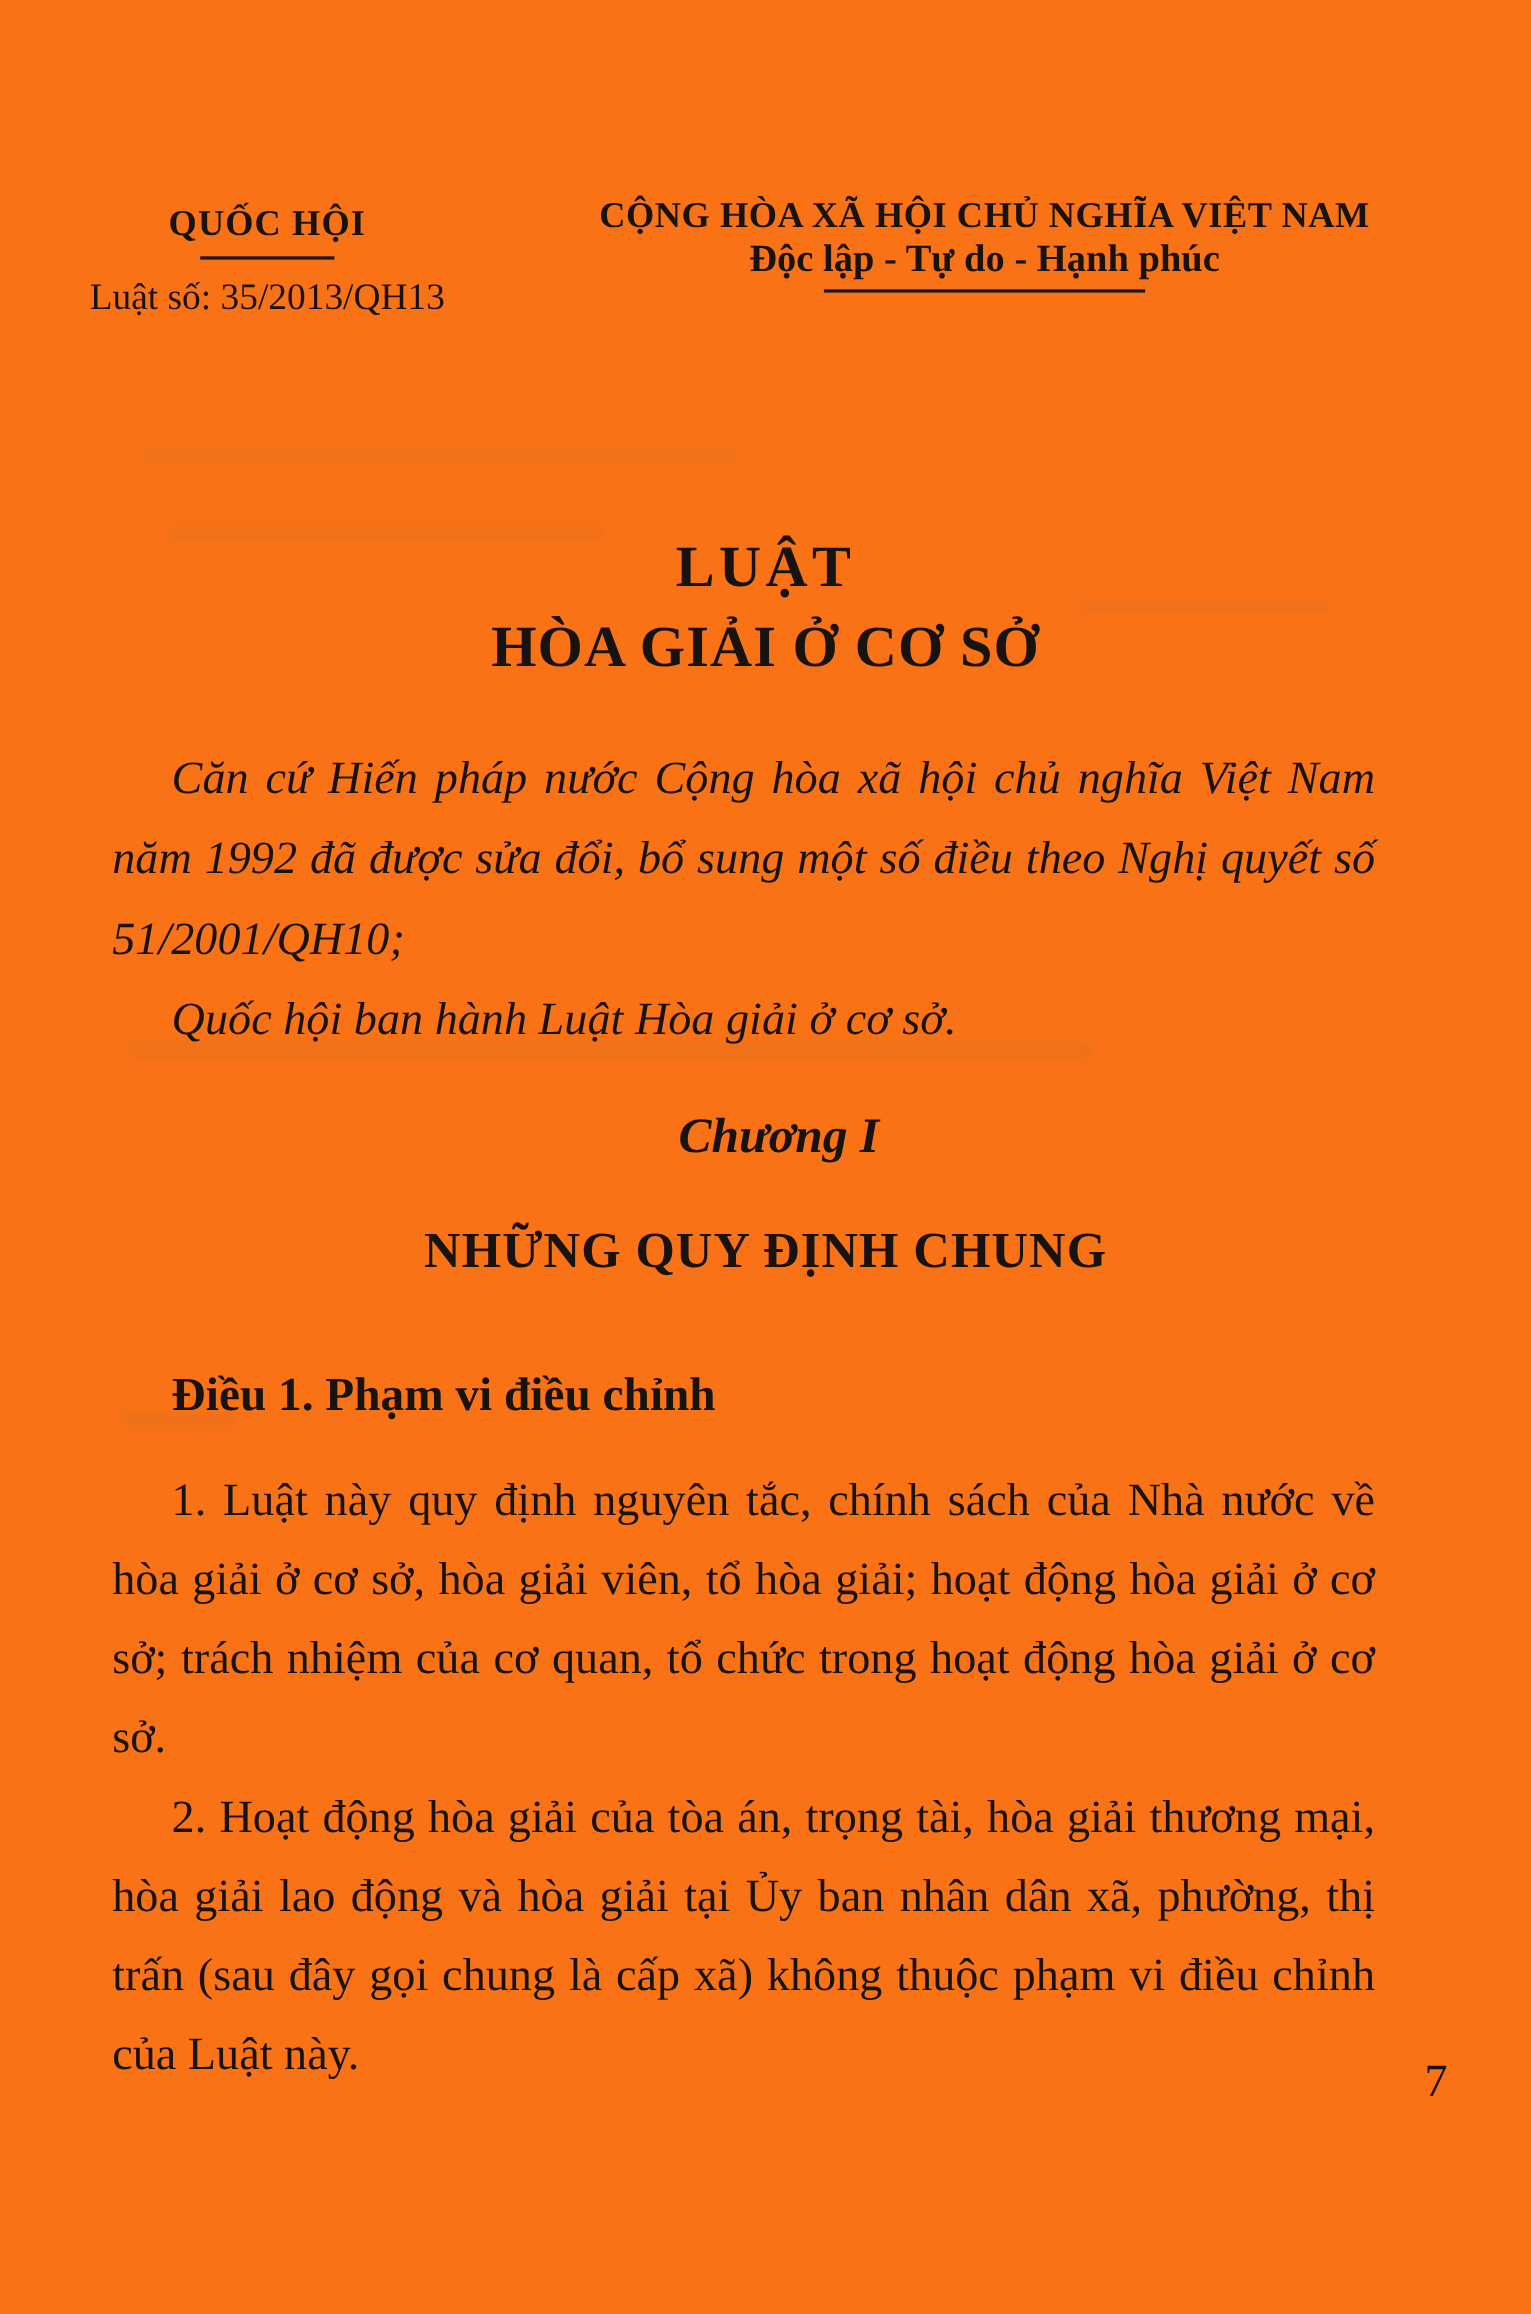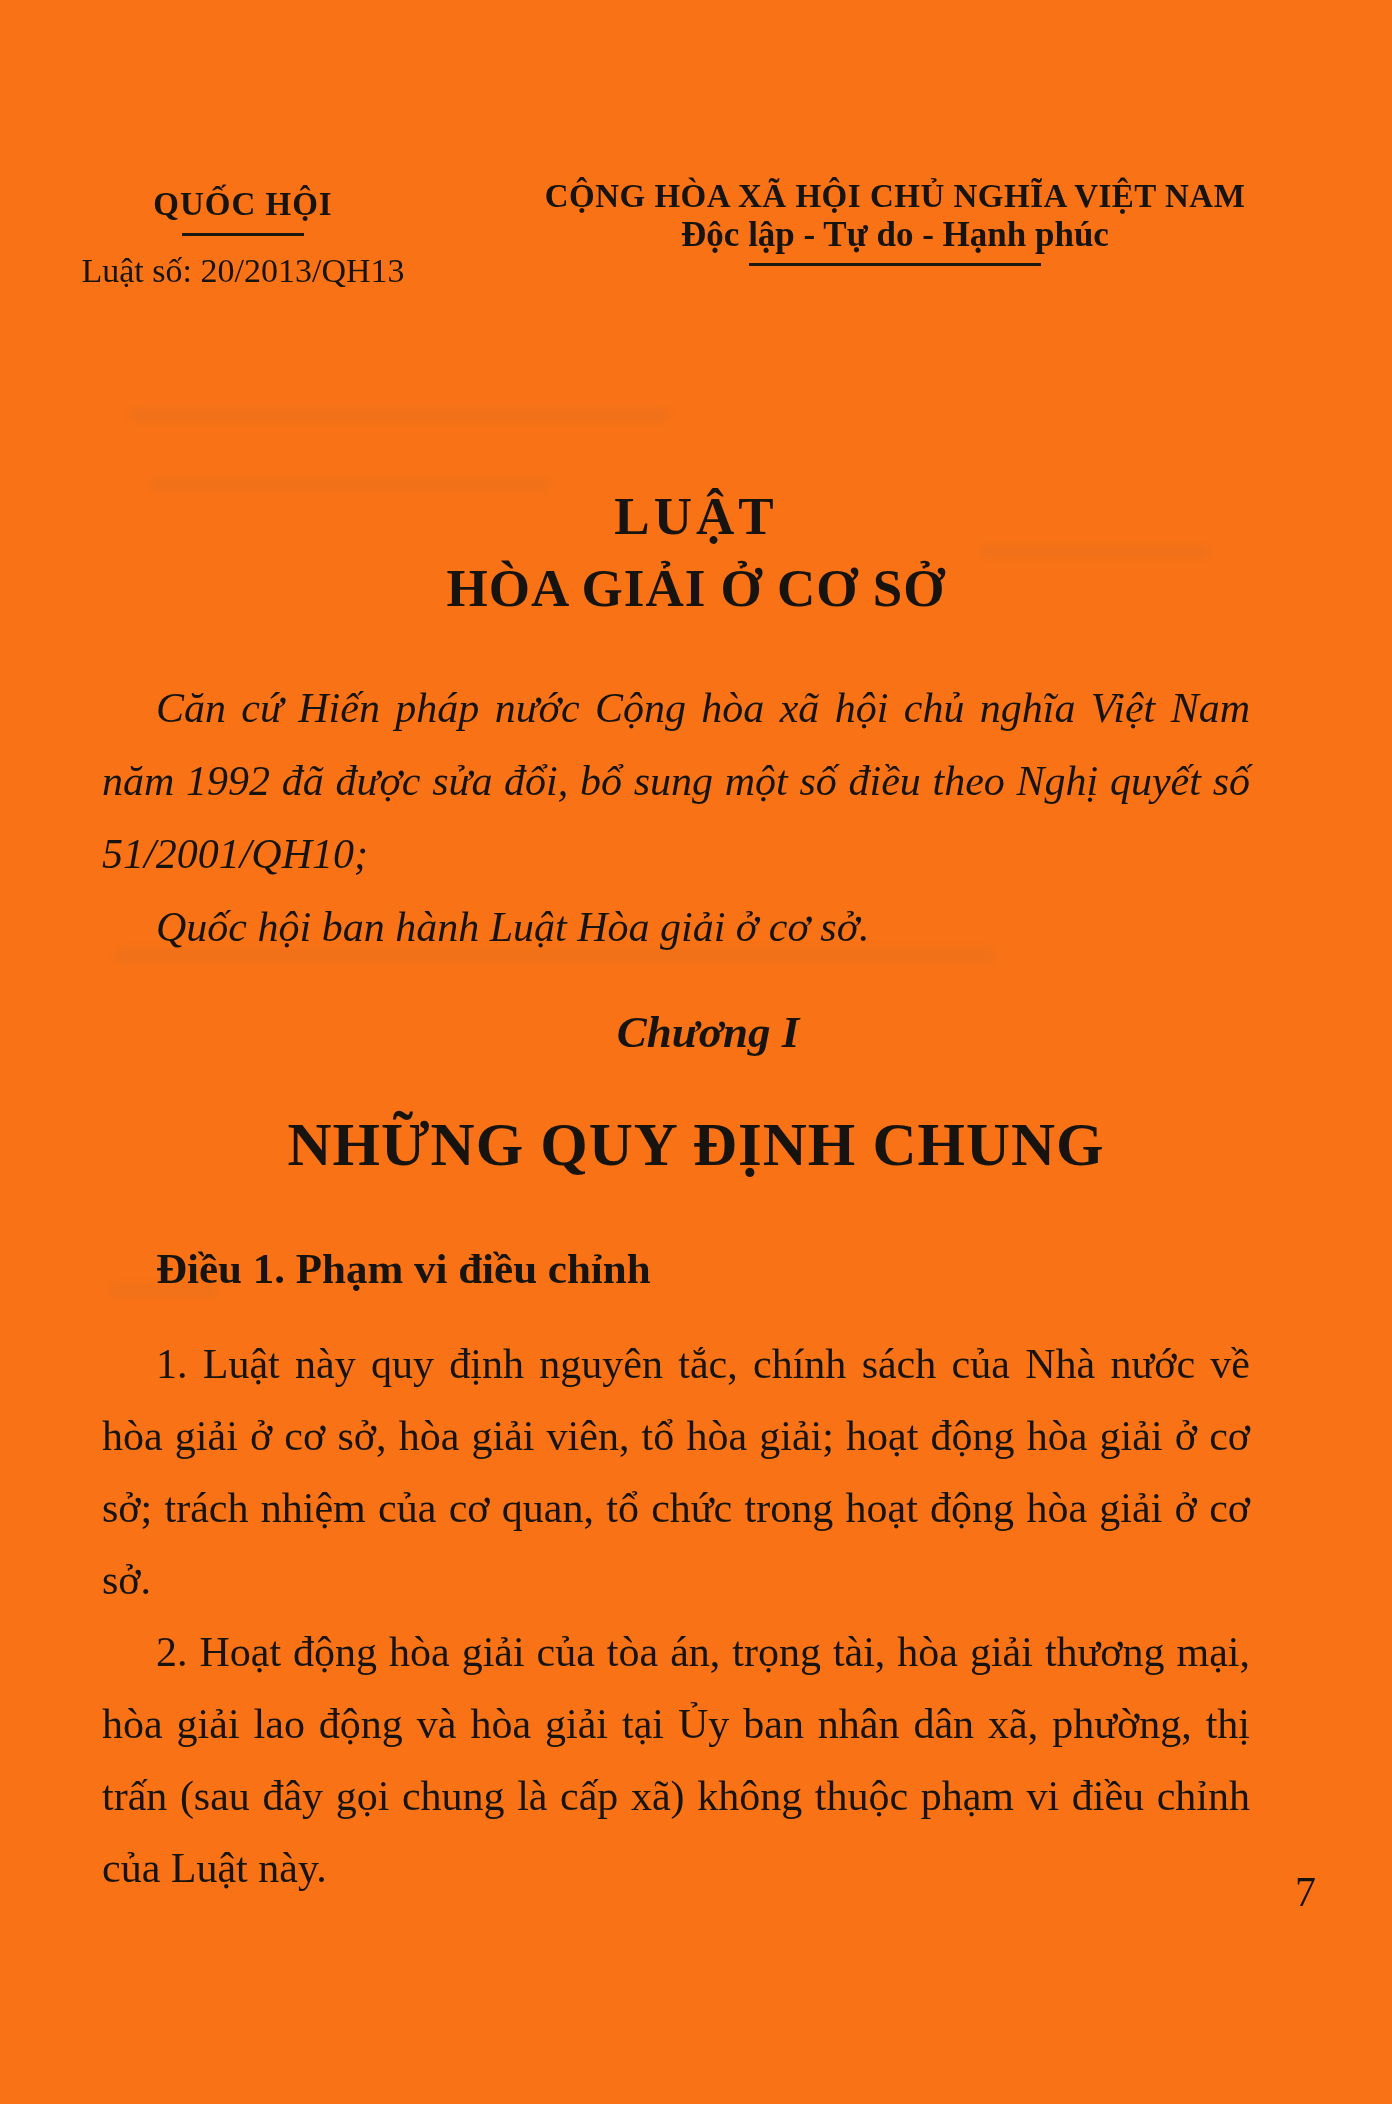--- a/index.html
+++ b/index.html
@@ -47,21 +47,21 @@
   }
   .preamble p { text-indent: 54px; }
 
   
   .chapter-label {
     position: absolute; top: 1006px; left: 0; width: 100%;
     text-align: center; font-weight: bold; font-style: italic; font-size: 45px; padding-left: 24px;
   }
   .chapter-title {
     position: absolute; top: 1110px; left: 0; width: 100%;
-    text-align: center; font-weight: bold; font-size: 61px; letter-spacing: 1px;
+    text-align: center; font-weight: bold; font-size: 46px; letter-spacing: 1px;
   }
 
   
   .article-heading {
     position: absolute; top: 1244px; left: 156px;
     font-size: 43px; font-weight: bold;
   }
   .article-body {
     position: absolute; top: 1328px; left: 102px; width: 1148px;
     font-size: 42px; line-height: 72px; text-align: justify;
@@ -96,21 +96,21 @@
   <div class="bleed b1"></div>
   <div class="bleed b2"></div>
   <div class="bleed b3"></div>
   <div class="bleed b4"></div>
   <div class="bleed b5"></div>
 
   <header class="letterhead">
     <div class="lh-left">
       <div class="org">QUỐC HỘI</div>
       <div class="rule-org"></div>
-      <div class="law-no">Luật số: 20/2013/QH13</div>
+      <div class="law-no">Luật số: 35/2013/QH13</div>
     </div>
     <div class="lh-right">
       <div class="country">CỘNG HÒA XÃ HỘI CHỦ NGHĨA VIỆT NAM</div>
       <div class="motto">Độc lập - Tự do - Hạnh phúc</div>
       <div class="rule-motto"></div>
     </div>
   </header>
 
   <div class="doc-title">
     <div class="t1">LUẬT</div>

